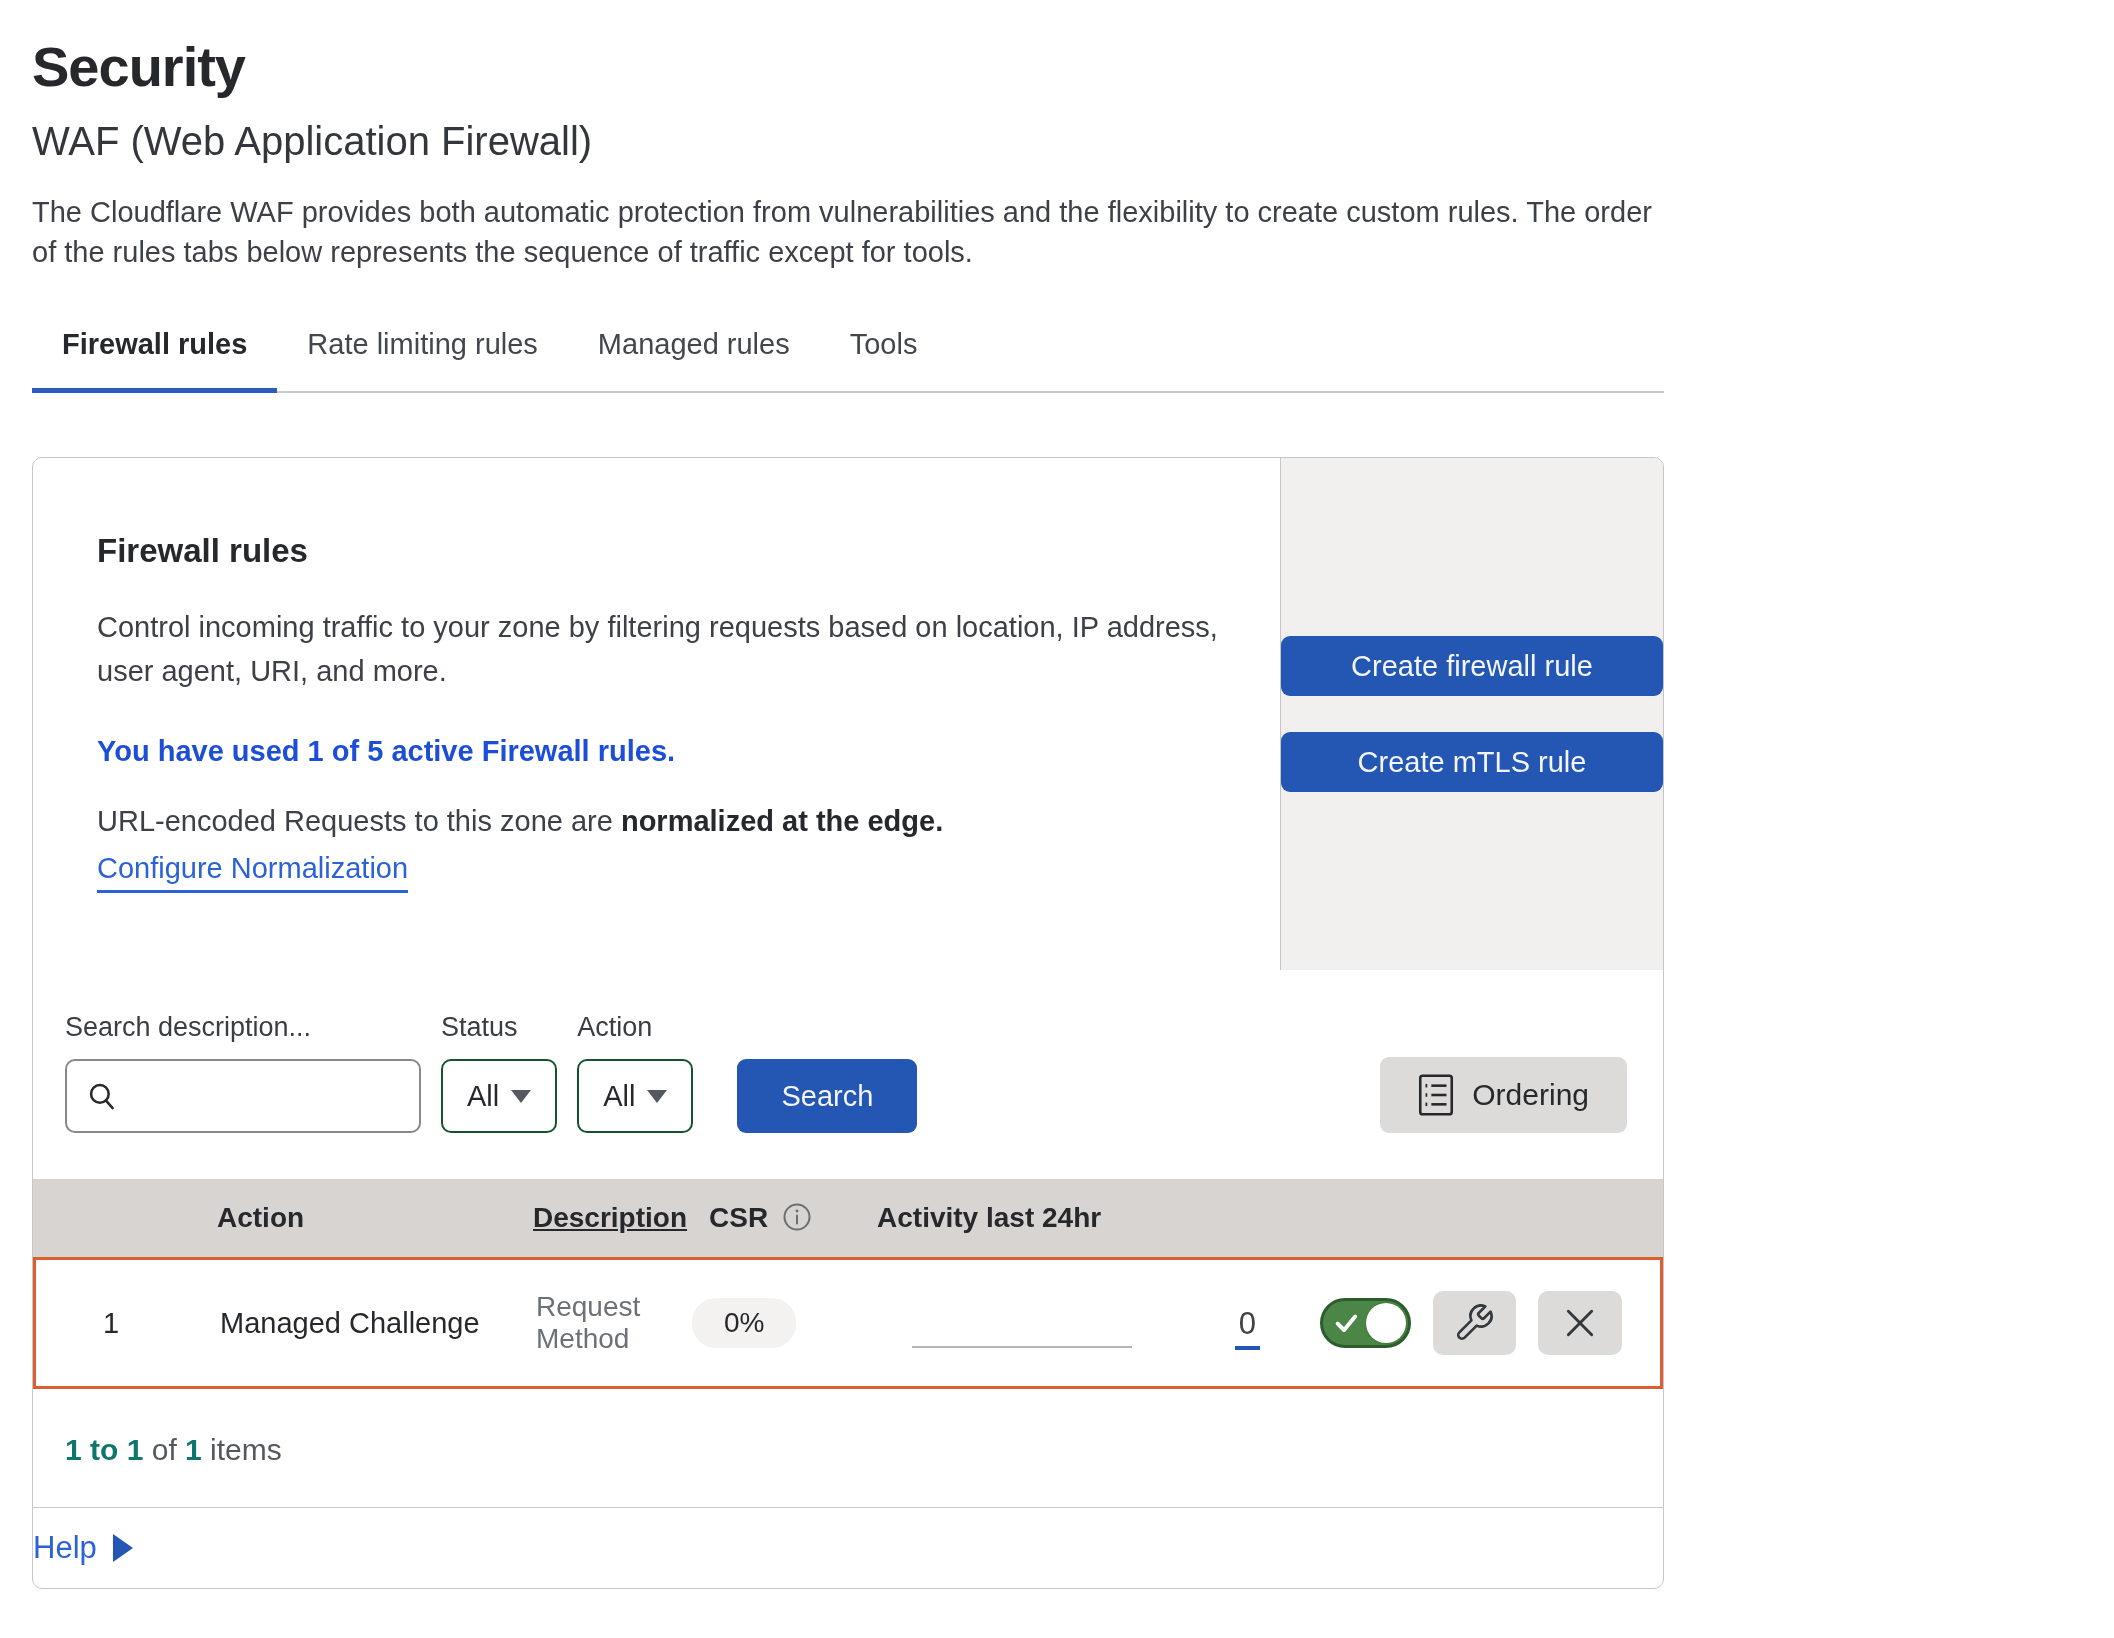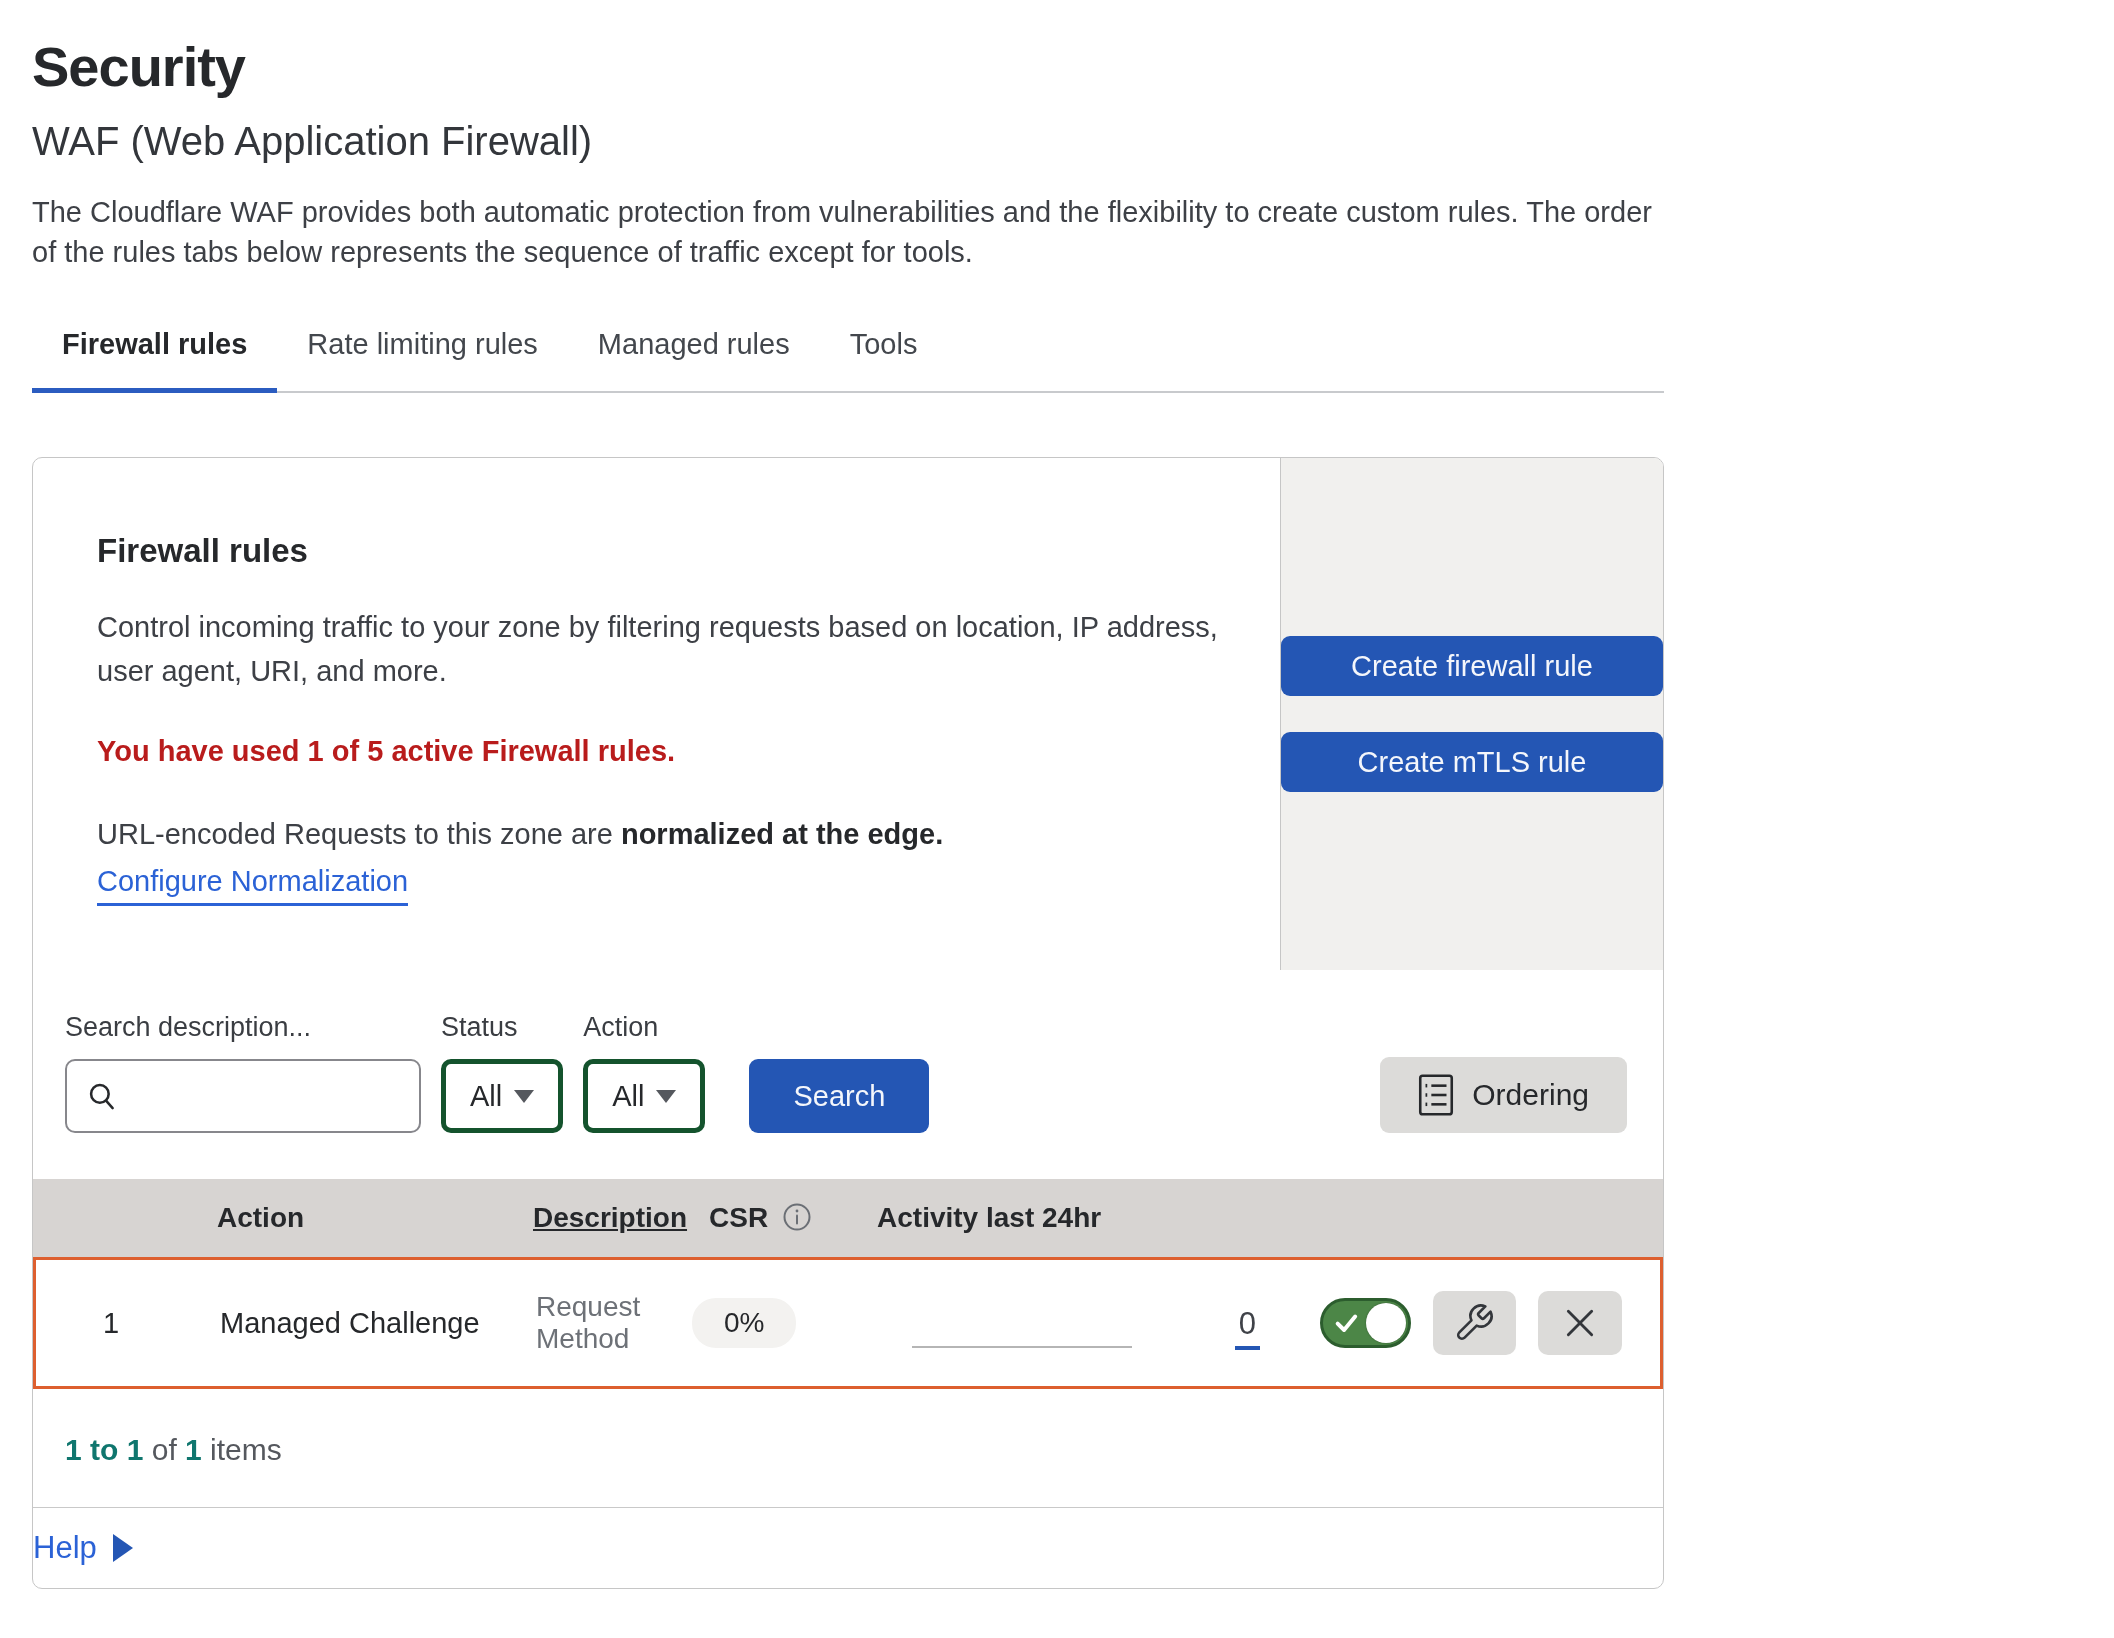--- a/index.html
+++ b/index.html
@@ -25,37 +25,37 @@
   
   .card { margin-top:64px; border:1px solid #c6c6c6; border-radius:10px; overflow:hidden; background:#fff; }
 
   .card-top { display:flex; min-height:512px; }
   .card-top-left { width:1432px; padding:74px 60px 40px 64px; }
   .card-top-right { flex:1; background:#f1f0ee; border-left:1px solid #c6c6c6;
                     display:flex; flex-direction:column; align-items:center; justify-content:center; gap:36px; }
 
   .card-heading { font-size:33px; font-weight:700; color:#26282b; margin-bottom:36px; }
   .card-text { font-size:29px; color:#3d4046; line-height:1.5; max-width:1290px; margin-bottom:42px; }
-  .usage-line { font-size:29px; font-weight:700; color:#b91c1c; margin-bottom:50px; }
+  .usage-line { font-size:29px; font-weight:700; color:#1d4ed8; margin-bottom:37px; }
   .url-note { font-size:29px; color:#3d4046; margin-bottom:14px; }
   .url-note b { color:#26282b; }
   .text-link { display:inline-block; font-size:29px; color:#2b62d6; text-decoration:none;
                border-bottom:3px solid #2b62d6; padding-bottom:5px; cursor:pointer; }
 
   .btn-primary { width:382px; height:60px; background:#2456b4; border:none; border-radius:9px;
                  color:#f4f6fb; font-size:29px; font-family:inherit; cursor:pointer; }
 
   
   .filters { display:flex; align-items:flex-end; padding:42px 36px 46px 32px; min-height:206px; }
   .filter-stack { display:flex; flex-direction:column; margin-right:20px; }
   .filter-label { font-size:27px; color:#3a3d42; margin-bottom:16px; }
   .search-box { width:356px; height:74px; border:2px solid #87878c; border-radius:10px;
                 display:flex; align-items:center; padding-left:18px; background:#fff; }
   .search-box input { border:none; outline:none; font-size:28px; font-family:inherit; width:270px; margin-left:12px; background:transparent; }
-  .select-box { height:74px; border:5px solid #14532d; border-radius:10px; background:#fff;
+  .select-box { height:74px; border:2px solid #14532d; border-radius:10px; background:#fff;
                 display:flex; align-items:center; justify-content:center; gap:12px;
                 font-size:29px; color:#26282b; padding:0 24px; cursor:pointer; }
   .caret-down { width:0; height:0; border-left:10px solid transparent; border-right:10px solid transparent;
                 border-top:13px solid #55585e; }
   .btn-search { height:74px; padding:0 44px; margin-left:24px; background:#2456b4; border:none; border-radius:9px;
                 color:#f4f6fb; font-size:29px; font-family:inherit; cursor:pointer; }
   .btn-ordering { margin-left:auto; height:76px; padding:0 38px; background:#dcdbd9; border:none; border-radius:9px;
                   display:flex; align-items:center; gap:18px; font-size:30px; color:#26282b;
                   font-family:inherit; cursor:pointer; }
 

